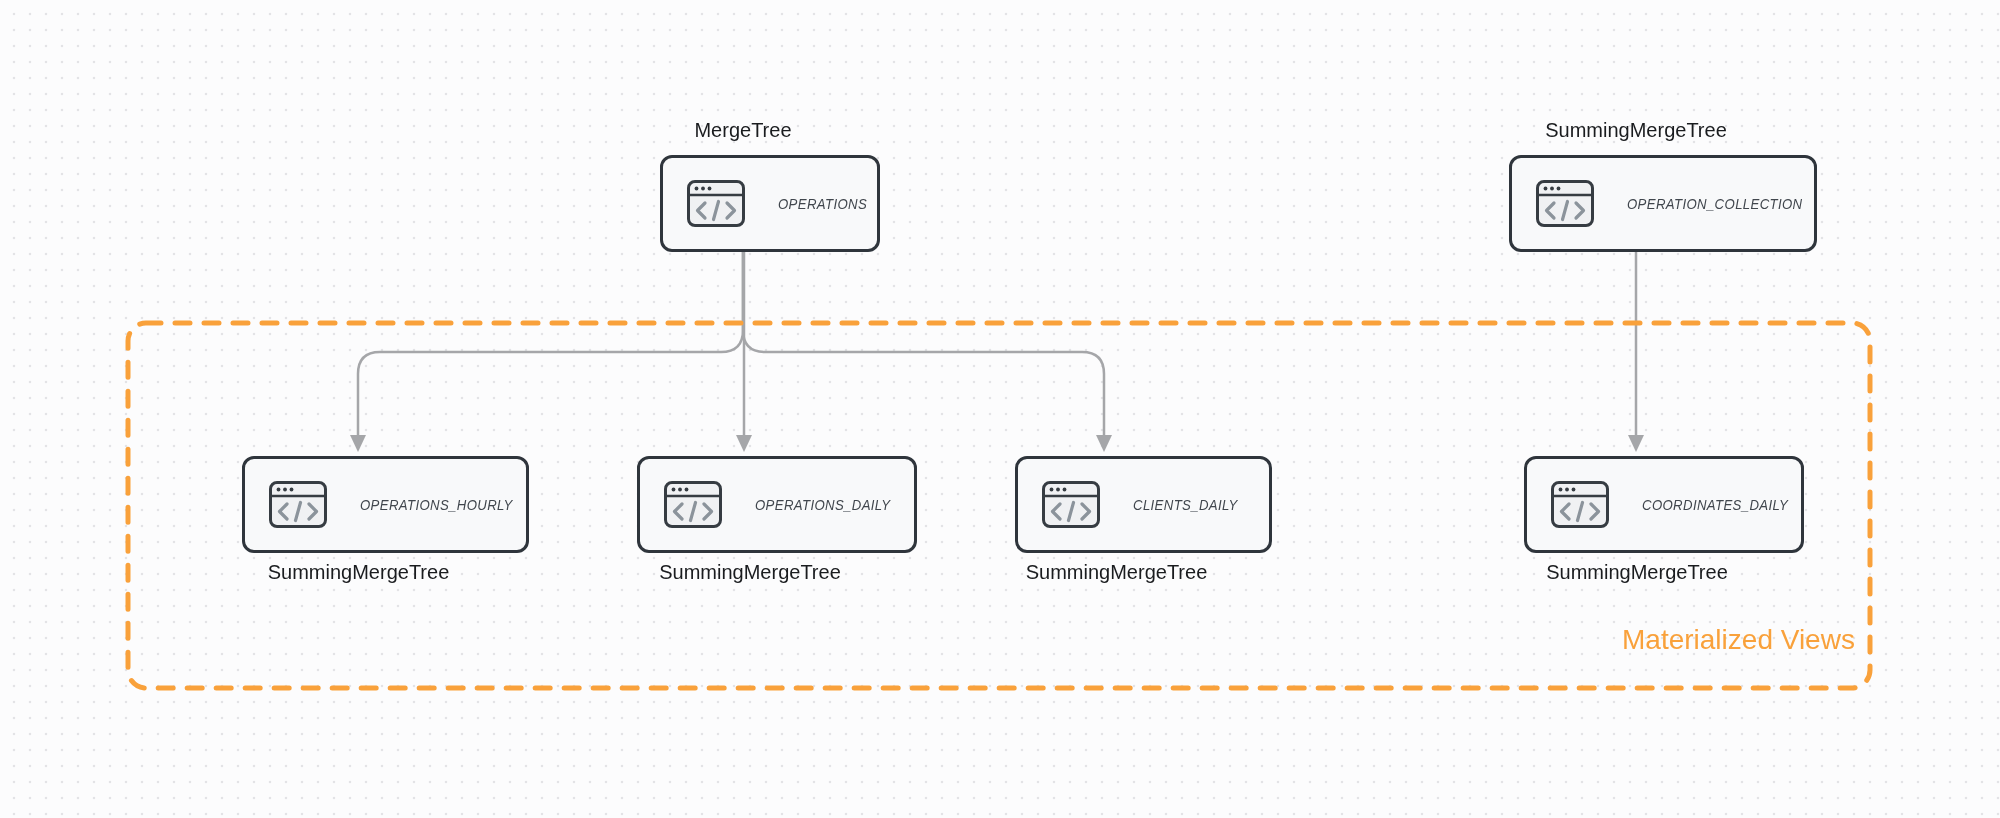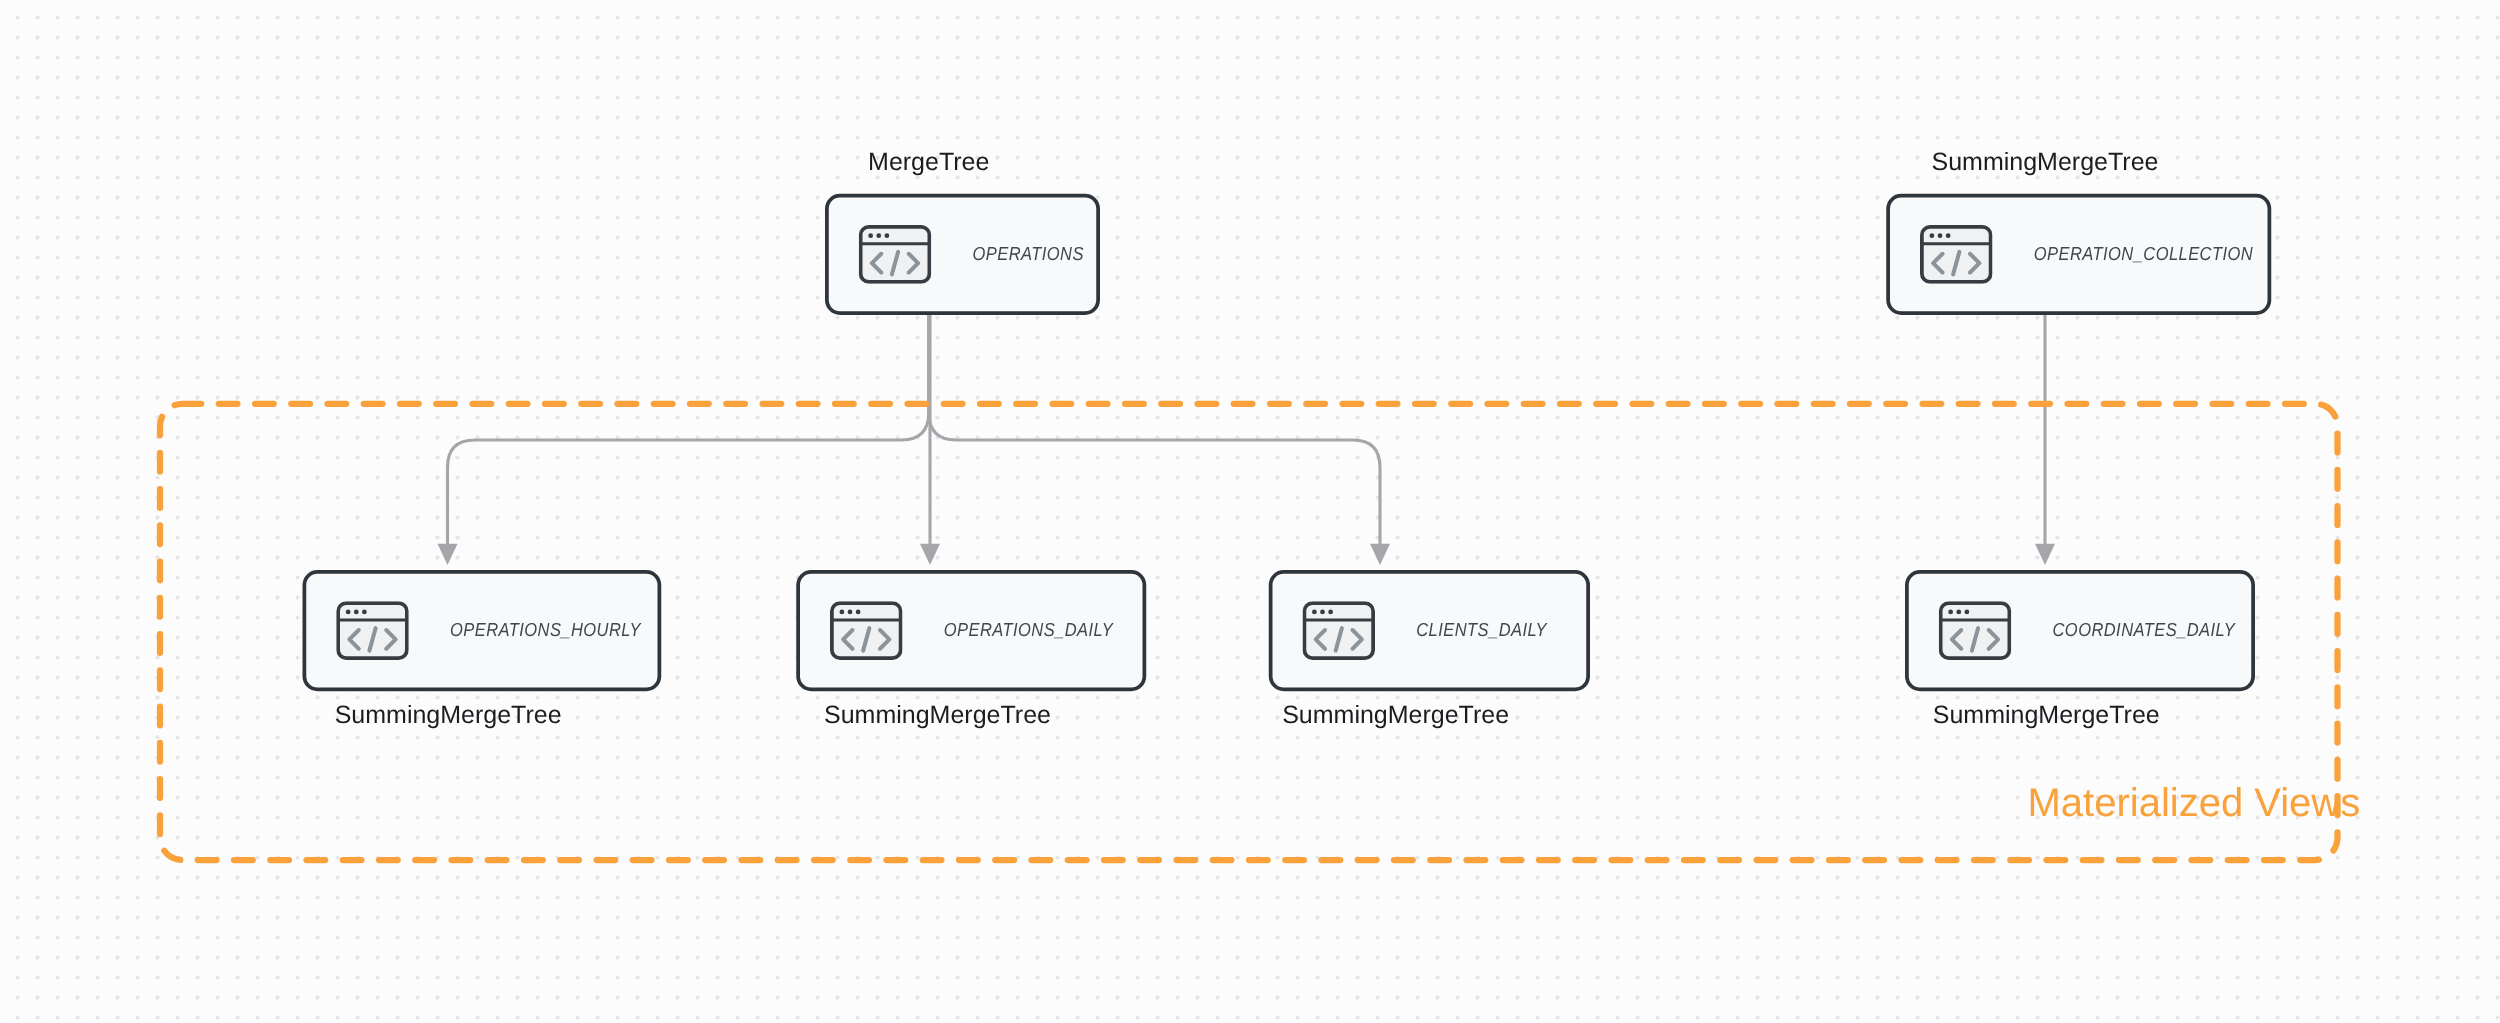--- a/index.html
+++ b/index.html
@@ -62,21 +62,21 @@
     flex: 0 0 auto;
     width: 58px; height: 47px;
     display: block;
   }
   .group-label {
     position: absolute;
     left: 1622px;
     top: 624px;
     width: 220px;
     text-align: center;
-    font-size: 32px;
+    font-size: 28px;
     font-weight: 500;
     color: #f9a13b;
     white-space: nowrap;
   }
 </style>
 </head>
 <body>
 
 <div class="canvas">
 

